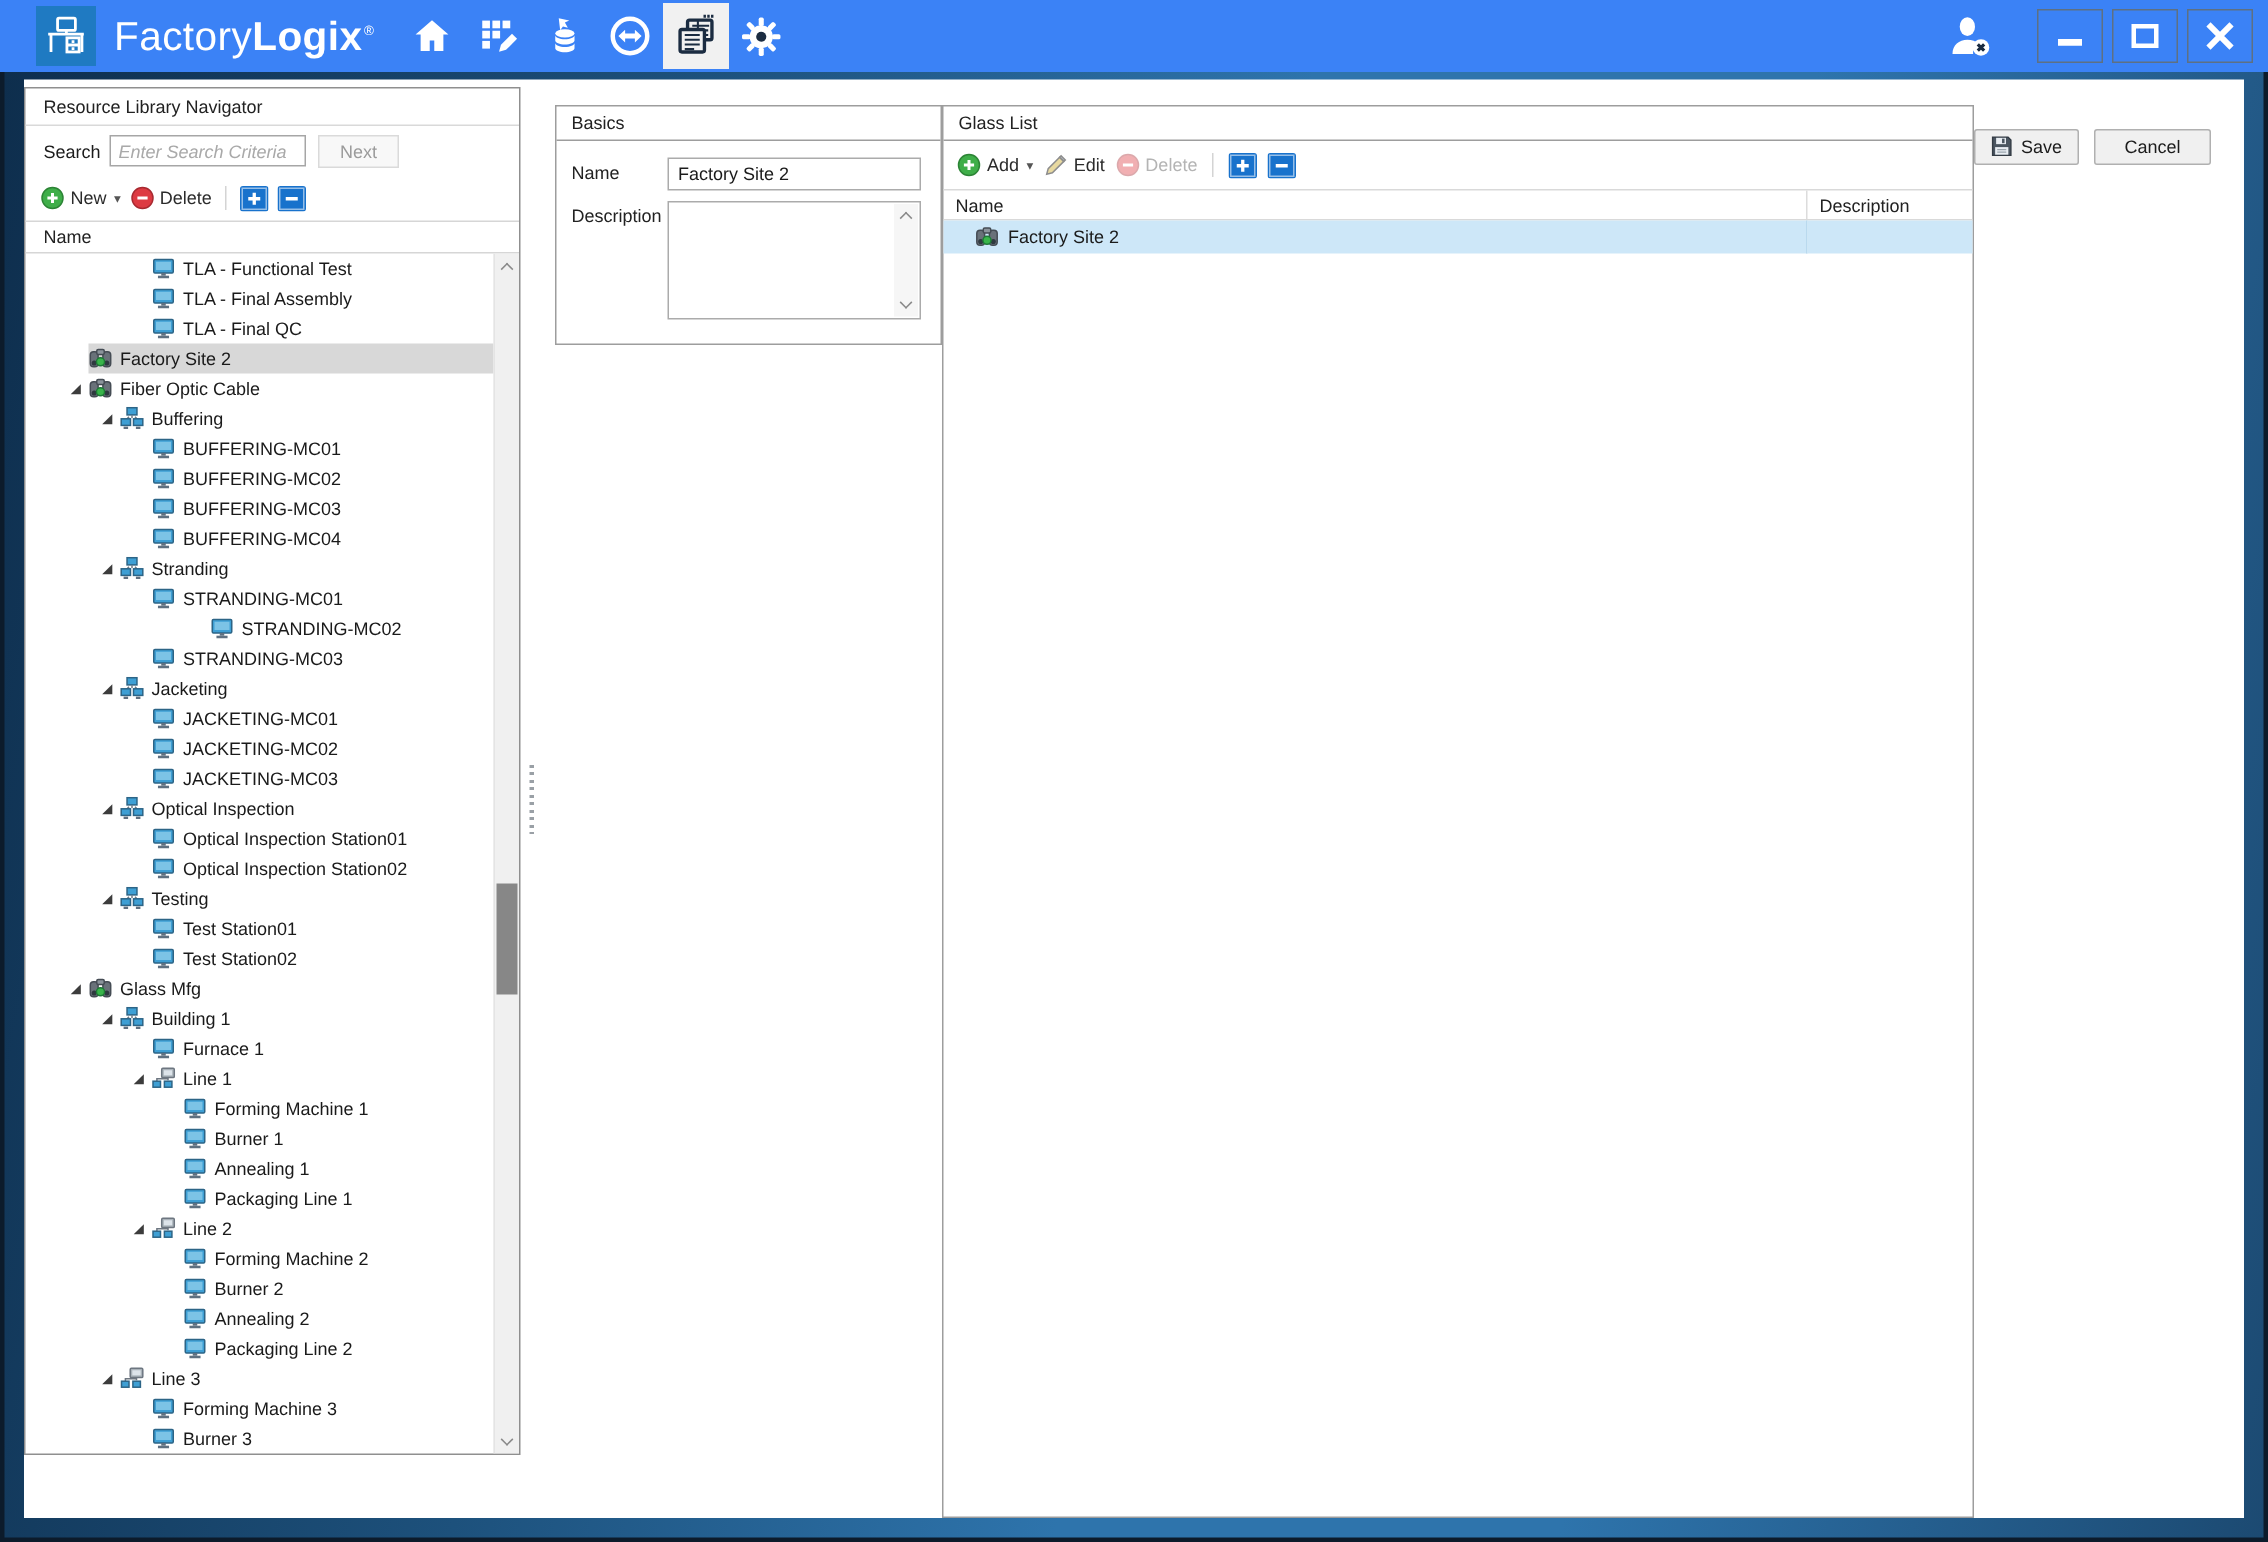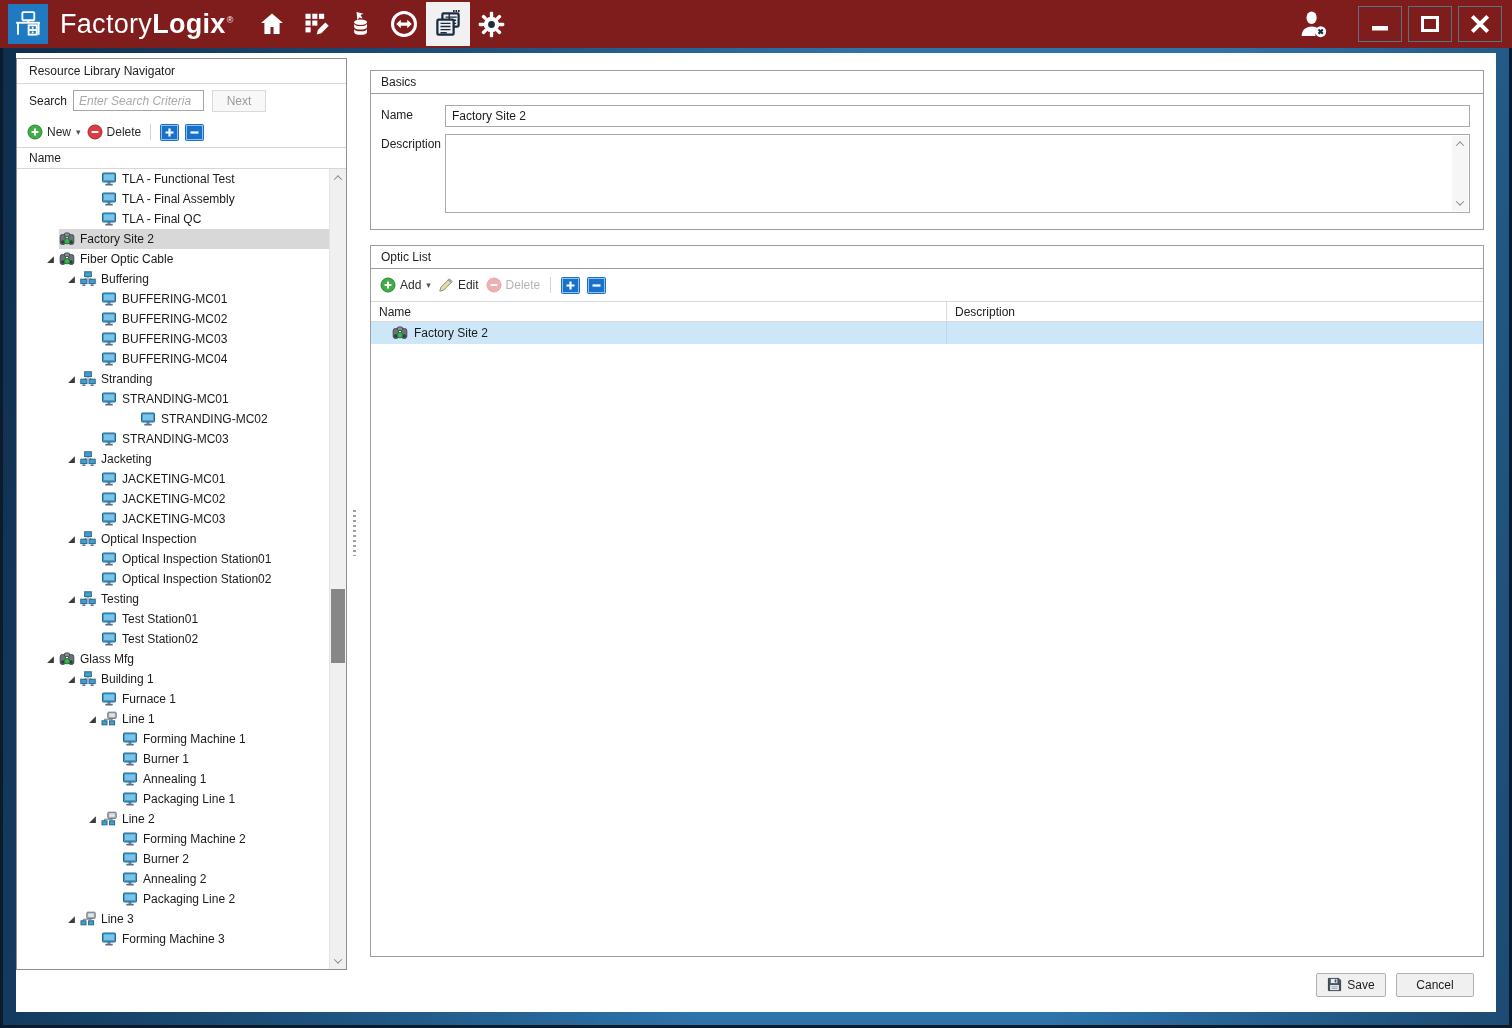--- a/index.html
+++ b/index.html
@@ -2,22 +2,22 @@
 <html><head>
 <meta charset="utf-8">
 <style>
   * { margin:0; padding:0; box-sizing:border-box; }
   html,body { width:1512px; height:1028px; }
   body { font-family:"Liberation Sans", sans-serif; font-size:12px; color:#1b1b1b; }
 
   .window { position:relative; width:1512px; height:1028px; background:#0c1b2b; overflow:hidden; }
 
   
-  .titlebar { position:absolute; top:0; left:0; right:0; height:48px; background:#7f1d1d;
-              display:flex; align-items:center; padding-left:8px; }
+  .titlebar { position:absolute; top:0; left:0; right:0; height:48px; background:#3b82f6;
+              display:flex; align-items:center; padding-left:24px; }
   .logo-badge { width:40px; height:40px; background:#1f7ac2; display:flex; align-items:center; justify-content:center; flex:none; }
   .logo-text { color:#fff; font-size:27px; font-weight:300; margin-left:12px; letter-spacing:.3px; white-space:nowrap; }
   .logo-text b { font-weight:700; }
   .logo-text sup { font-size:9px; margin-left:1px; }
   .nav-icons { display:flex; align-items:center; height:48px; margin-left:16px; }
   .nav-icon { width:44px; height:48px; display:flex; align-items:center; justify-content:center; cursor:pointer; }
   .nav-icon.active { background:#f1f1f1; height:44px; }
   .tb-right { margin-left:auto; display:flex; align-items:center; padding-right:10px; }
   .user-btn { margin-right:22px; display:flex; align-items:center; }
   .win-btn { width:44px; height:36px; border:1px solid #5e7082; display:flex; align-items:center; justify-content:center; margin-left:6px; }
@@ -63,21 +63,21 @@
   .chev { display:inline-block; width:6px; height:6px; border-left:1.5px solid #8a8a8a; border-top:1.5px solid #8a8a8a; }
   .chev.up { transform:rotate(45deg) translate(1px,1px); }
   .chev.down { transform:rotate(225deg) translate(1px,1px); }
 
   
   .splitter { width:15px; flex:none; display:flex; align-items:center; justify-content:center; cursor:col-resize; }
   .grip { width:3px; height:46px;
           background-image:repeating-linear-gradient(to bottom,#9aa0a6 0 2px,transparent 2px 5px); }
 
   
-  .right-area { flex:1; display:flex; flex-direction:column; padding:17px 12px 0 8px; min-width:0; }
+  .right-area { flex:1; display:flex; padding:17px 12px 0 8px; min-width:0; }
   .groupbox { border:1px solid #9d9d9d; background:#fff; display:flex; flex-direction:column; }
   .gb-header { height:23px; line-height:22px; padding-left:10px; color:#222; border-bottom:1px solid #9d9d9d; flex:none; }
   .basics { height:160px; margin-bottom:15px; flex:none; }
   .fields { padding:11px 13px 0 10px; }
   .frow { display:flex; margin-bottom:7px; }
   .flabel { width:64px; flex:none; padding-top:3px; color:#222; }
   .name-input { flex:1; height:22px; border:1px solid #ababab; padding:0 6px; font-size:12px; font-family:inherit; color:#1b1b1b; }
   .desc-box { flex:1; height:79px; border:1px solid #ababab; position:relative; background:#fff; }
   .ta-scroll { position:absolute; top:1px; right:1px; bottom:1px; width:16px; background:#f6f6f6;
                display:flex; flex-direction:column; justify-content:space-between; align-items:center; padding:5px 0; }
@@ -860,20 +860,34 @@
                   <svg width="16" height="16" viewBox="0 0 16 16">
                     <rect x="1.5" y="2" width="13" height="9" rx="0.8" fill="#3e9fd4" stroke="#2c6486"></rect>
                     <rect x="3" y="3.5" width="10" height="5.5" fill="#7cc3e6"></rect>
                     <rect x="6.5" y="11" width="3" height="1.8" fill="#5f7080"></rect>
                     <rect x="4.3" y="12.8" width="7.4" height="1.7" fill="#5f7080"></rect>
                   </svg>
                 </span>
                 <span class="tlabel">Forming Machine 3</span>
               </span>
             </div>
+            <div class="trow" style="padding-left: 69px;">
+              <span class="exp"></span>
+              <span class="hl">
+                <span class="ticon">
+                  <svg width="16" height="16" viewBox="0 0 16 16">
+                    <rect x="1.5" y="2" width="13" height="9" rx="0.8" fill="#3e9fd4" stroke="#2c6486"></rect>
+                    <rect x="3" y="3.5" width="10" height="5.5" fill="#7cc3e6"></rect>
+                    <rect x="6.5" y="11" width="3" height="1.8" fill="#5f7080"></rect>
+                    <rect x="4.3" y="12.8" width="7.4" height="1.7" fill="#5f7080"></rect>
+                  </svg>
+                </span>
+                <span class="tlabel">Burner 3</span>
+              </span>
+            </div>
           </div>
         <div class="vscroll">
           <div class="sb-btn up">
               <span class="chev up"></span>
             </div>
           <div class="sb-thumb"></div>
           <div class="sb-btn down">
               <span class="chev down"></span>
             </div>
         </div>
@@ -900,21 +914,21 @@
               <div class="ta-scroll">
                 <span class="chev up"></span>
                 <span class="chev down"></span>
               </div>
             </div>
           </div>
         </div>
       </section>
 
       <section class="groupbox assets">
-        <div class="gb-header">Optic List</div>
+        <div class="gb-header">Glass List</div>
 
         <div class="asset-toolbar">
           <span class="tb-item">
             <svg width="16" height="16" viewBox="0 0 16 16">
                 <circle cx="8" cy="8" r="7" fill="#3fae49" stroke="#2c8435"></circle>
                 <path d="M8 4.6v6.8M4.6 8h6.8" stroke="#fff" stroke-width="2"></path>
               </svg>
             <span>Add</span>
               <span class="caret">▾</span>
           </span>

